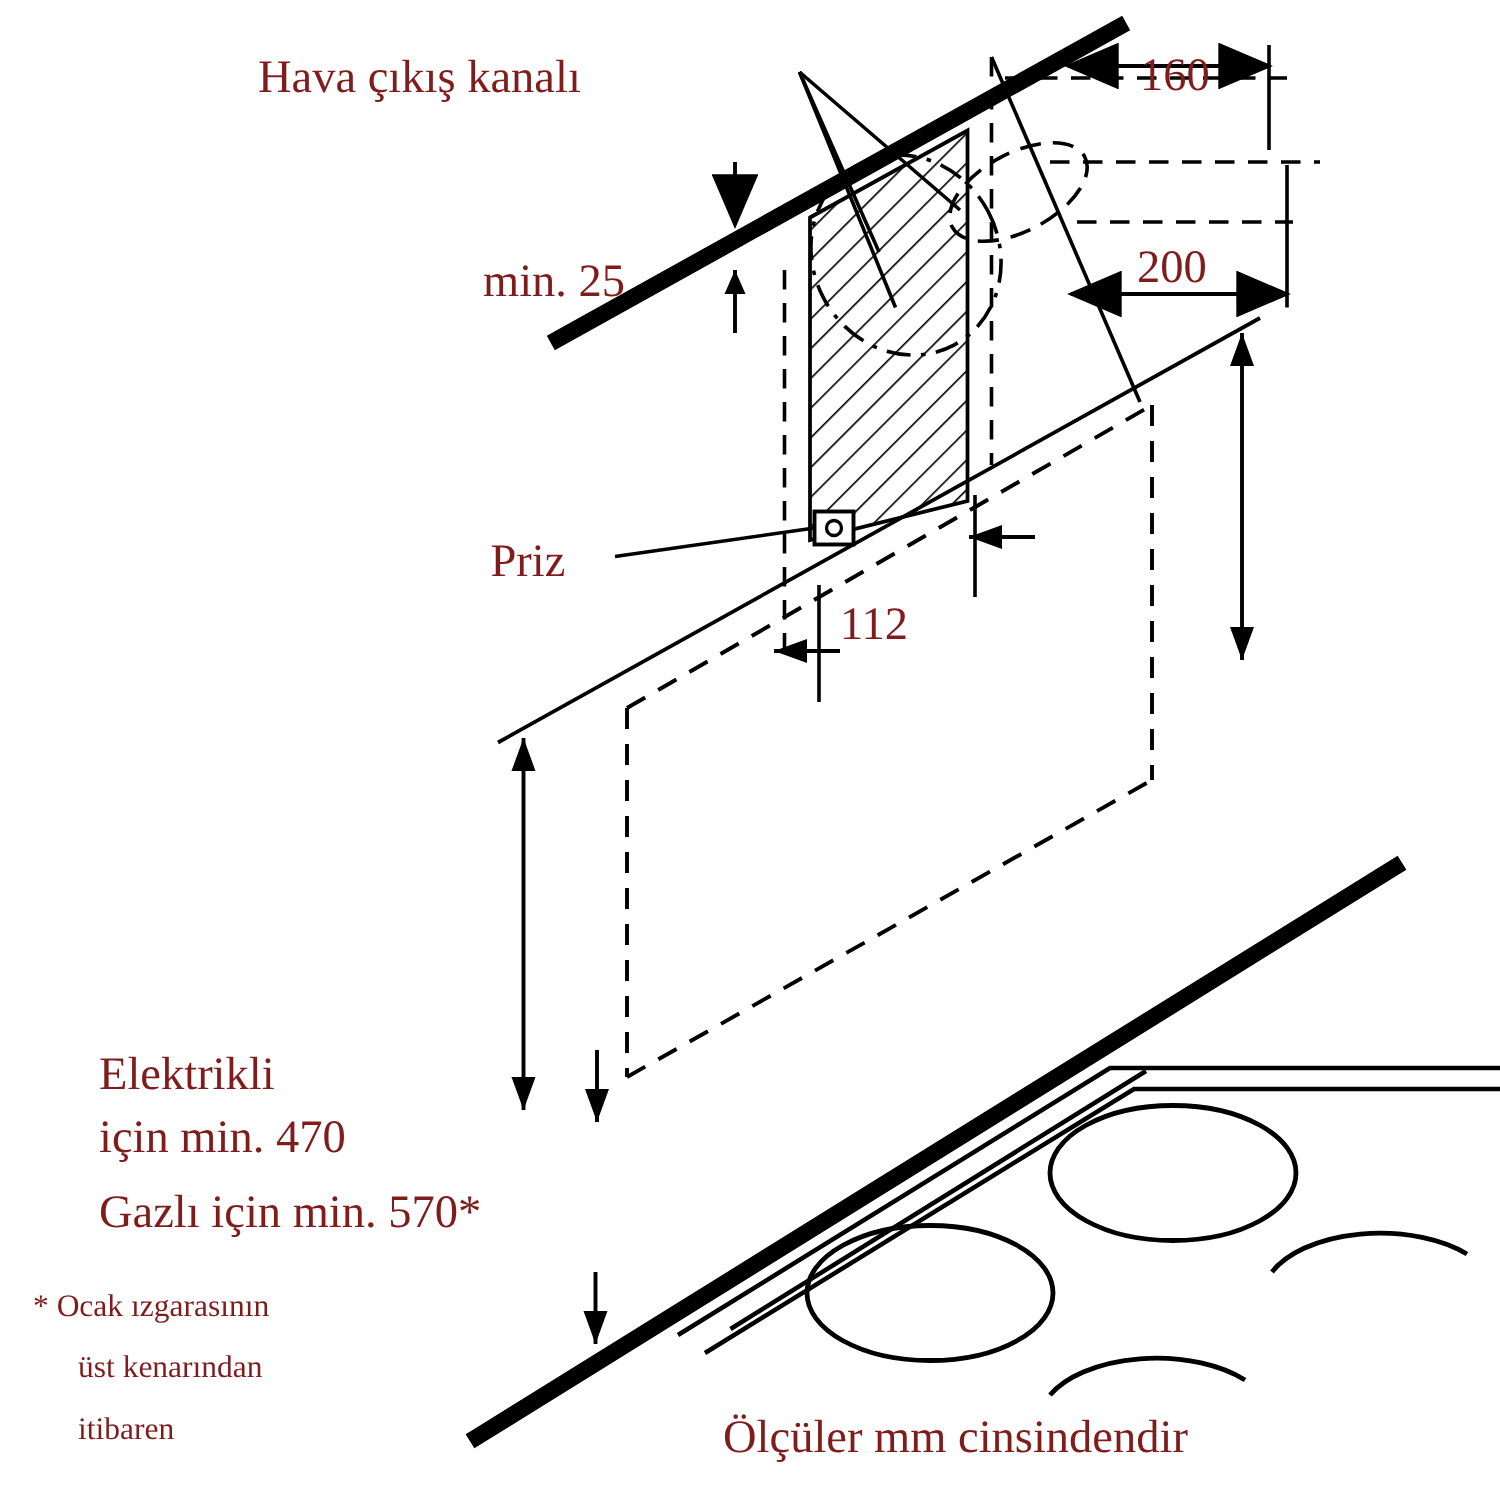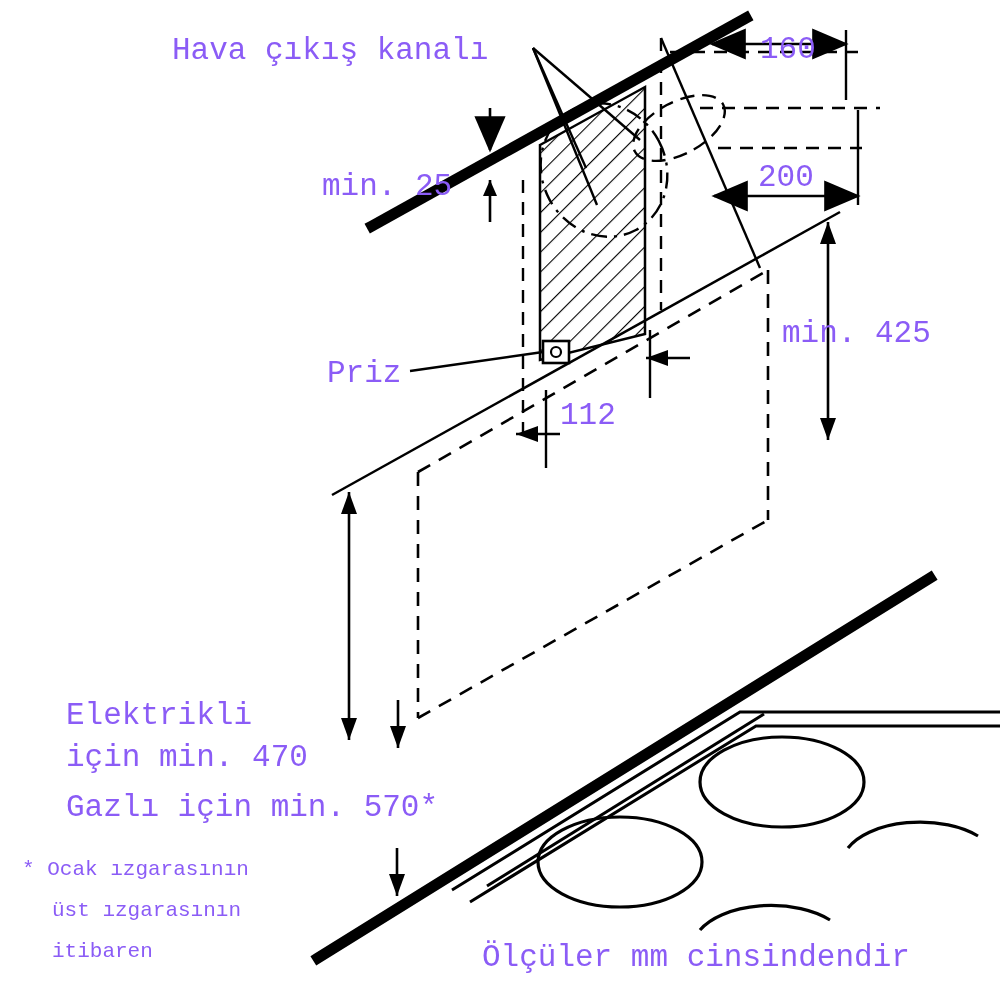--- a/index.html
+++ b/index.html
@@ -22,24 +22,24 @@
   svg.diagram {
     position: absolute;
     left: 0;
     top: 0;
     width: 1000px;
     height: 1000px;
   }
   .lbl {
     position: absolute;
     white-space: pre;
-    font-family: Liberation Mono, monospace;
+    font-family: Liberation Serif, serif;
     font-size: 31px;
     line-height: 36px;
-    color: #8b5cf6;
+    color: #7f1d1d;
   }
   .lbl.sm { font-size: 21px; }
 </style>
 </head>
 <body>
 
 <div id="stage">
 
   <svg class="diagram" viewBox="0 0 1000 1000">
     <defs>
@@ -161,22 +161,21 @@
       <path d="M848,848 a78,42 0 0 1 130,-12" fill="none" stroke="#000" stroke-width="3.2"></path>
     </g>
   </svg>
 
   <div class="lbl" style="left:172px; top:33px;">Hava çıkış kanalı</div>
   <div class="lbl" style="left:322px; top:134px;margin-top:35px;">min. 25</div>
   <div class="lbl" style="left:760px; top:32px;">160</div>
   <div class="lbl" style="left:758px; top:160px;">200</div>
   <div class="lbl" style="left:327px; top:356px;">Priz</div>
   <div class="lbl" style="left:560px; top:398px;">112</div>
-  <div class="lbl" style="left:782px; top:316px;">min. 425</div>
   <div class="lbl" style="left:66px; top:698px;">Elektrikli</div>
   <div class="lbl" style="left:66px; top:740px;">için min. 470</div>
   <div class="lbl" style="left:66px; top:790px;">Gazlı için min. 570*</div>
   <div class="lbl sm" style="left:22px; top:852px;">* Ocak ızgarasının</div>
-  <div class="lbl sm" style="left:52px; top:893px;">üst ızgarasının</div>
+  <div class="lbl sm" style="left:52px; top:893px;">üst kenarından</div>
   <div class="lbl sm" style="left:52px; top:934px;">itibaren</div>
   <div class="lbl" style="left:482px; top:940px;">Ölçüler mm cinsindendir</div>
 
 </div>
 
 </body></html>

